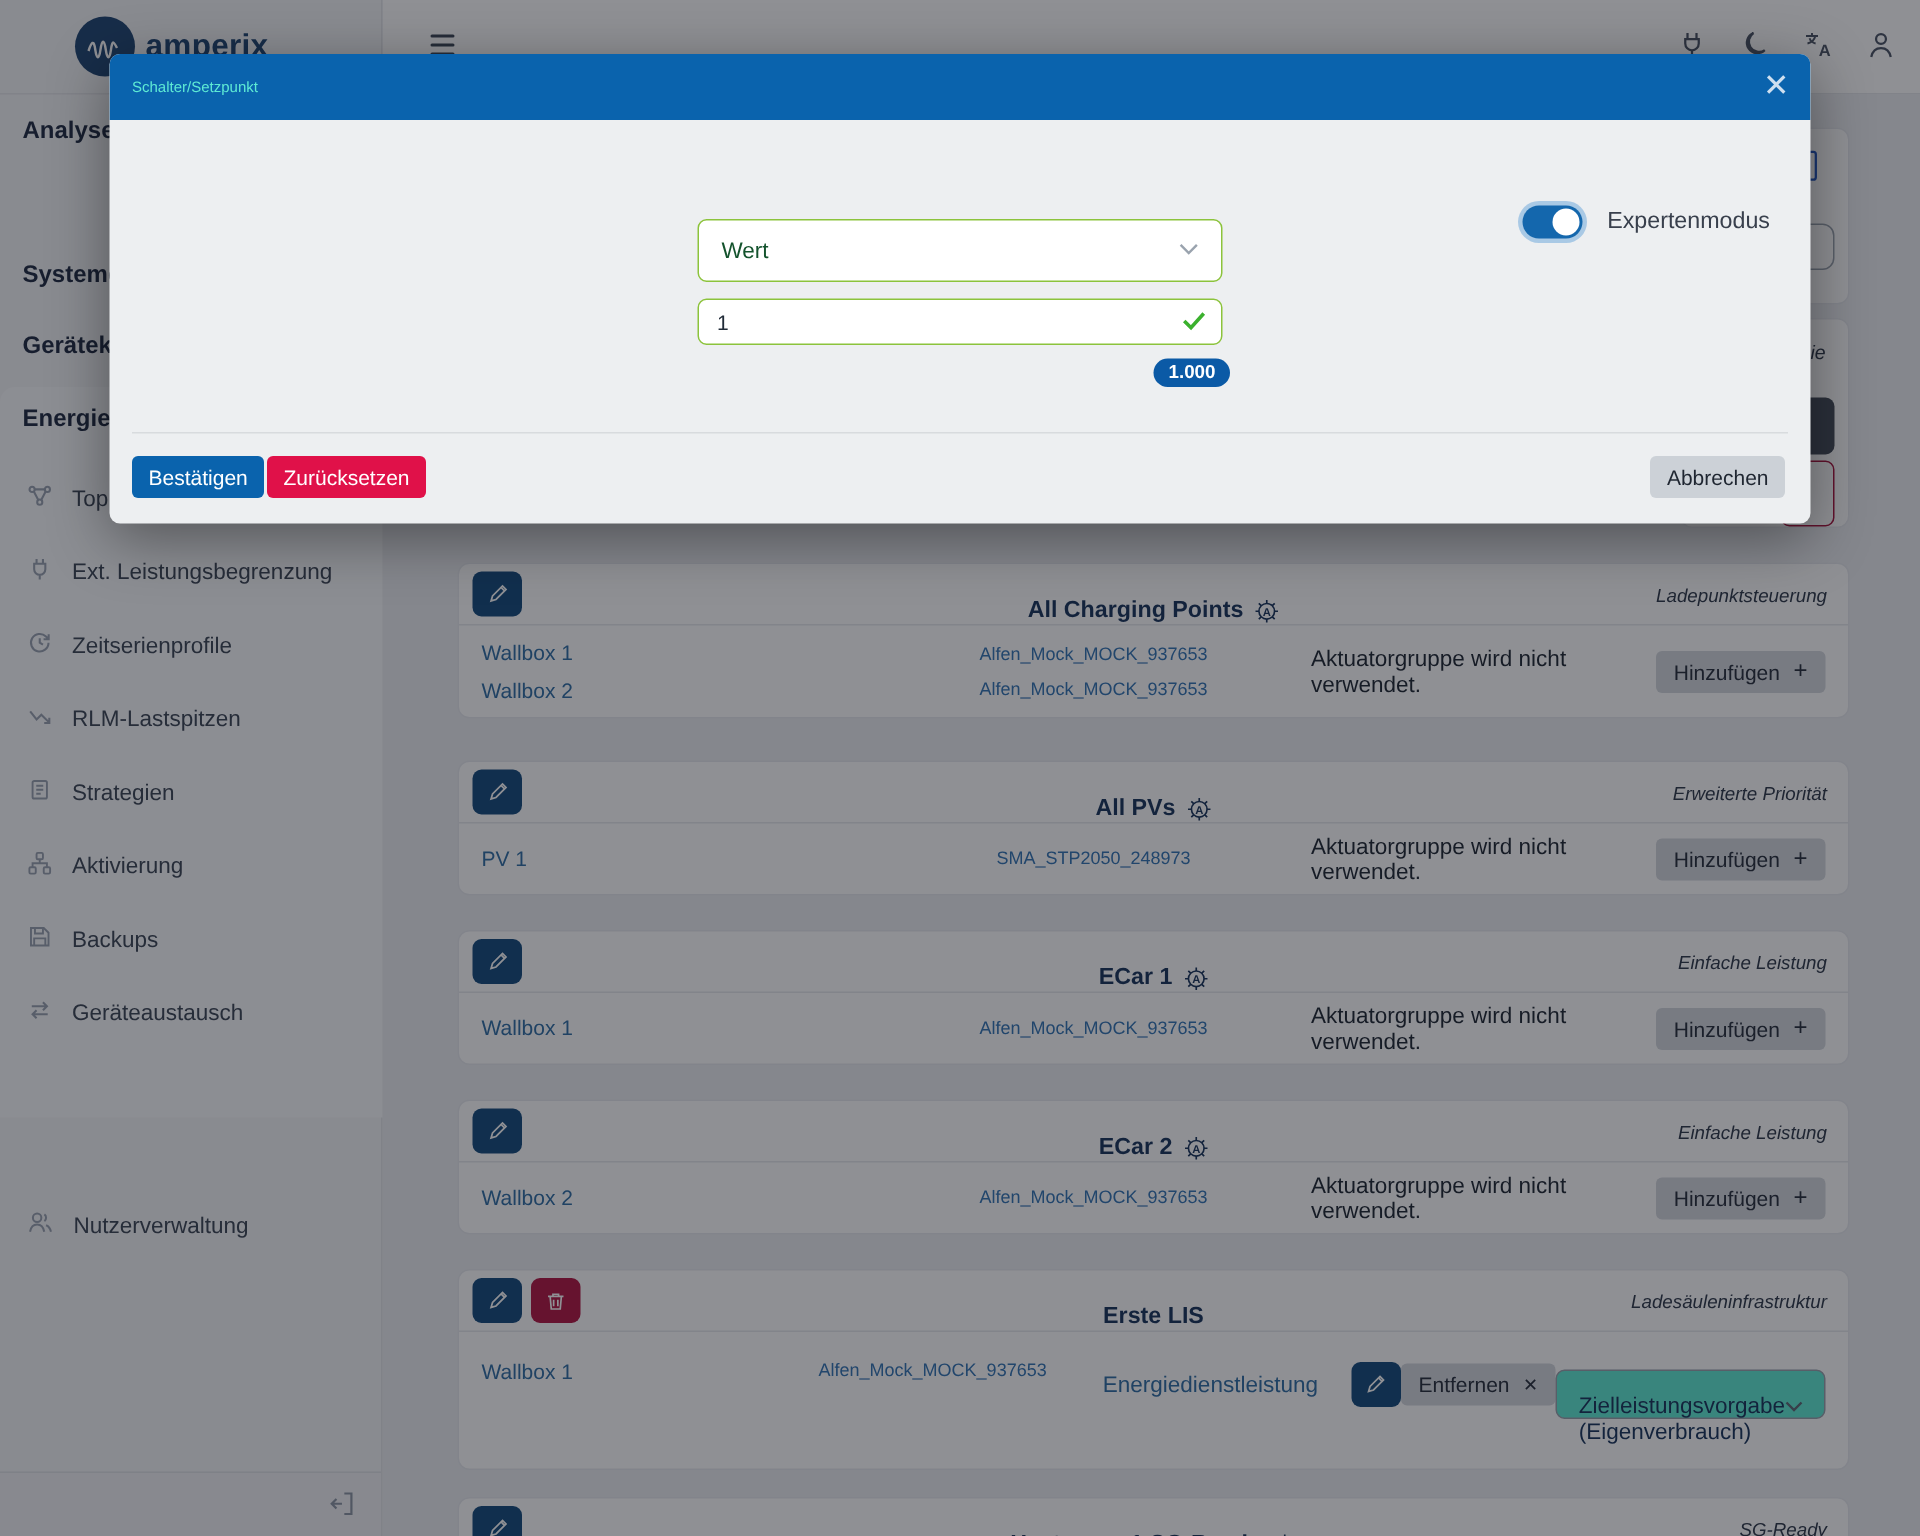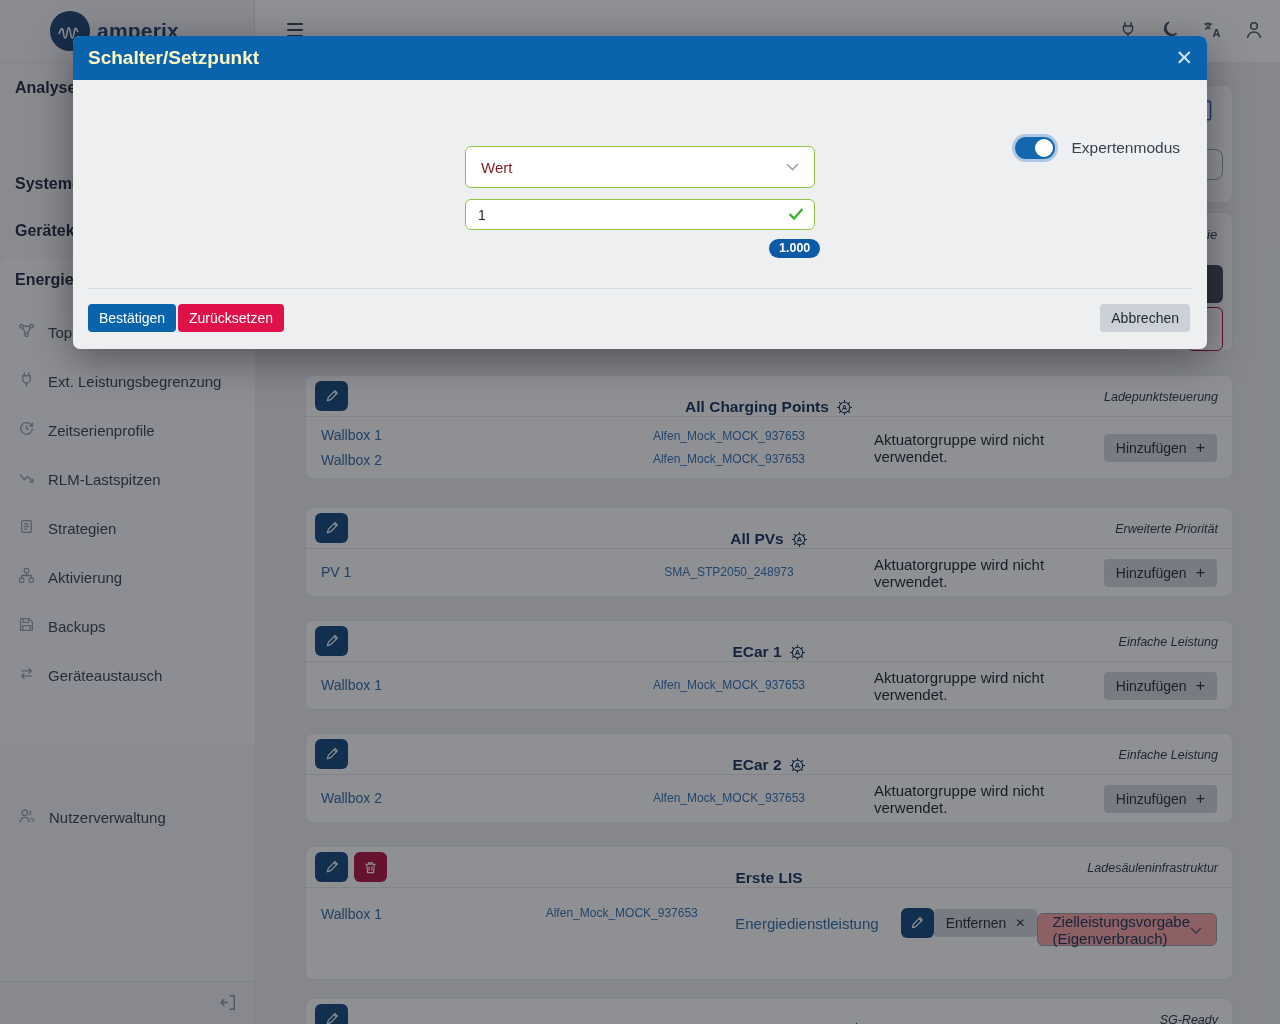--- a/index.html
+++ b/index.html
@@ -61,45 +61,45 @@
   .btn .plus{font-size:16px;font-weight:400;line-height:14px}
   .btn .x{font-size:12px;line-height:12px}
   
   #card4 .card-body{align-items:flex-start;padding-top:12px}
   #card4 .dev-col,#card4 .id-col{justify-content:flex-start;padding-top:2px}
   .lis-right{flex:1;padding-left:25px;display:flex;flex-direction:row}
   .lis-row1{display:flex;align-items:center}
   .svc-link{font-size:15px;color:#2e6da4;cursor:pointer}
   .lis-row1 .icon-btn{margin-left:22px}
   .lis-row1 .btn.gray{margin-left:auto}
-  .lis-select{margin-top:13px;height:33px;border:1px solid #97a0ac;border-radius:6px;background:#fca5a5;display:flex;align-items:center;justify-content:space-between;padding:0 14px;cursor:pointer}
+  .lis-select{margin-top:13px;height:33px;border:1px solid #97a0ac;border-radius:6px;background:#5eead4;display:flex;align-items:flex-start;justify-content:space-between;padding:15px 14px;cursor:pointer}
   .lis-select .val{font-size:15px;color:#16325a}
 
   
   .bgcard{position:absolute;background:#fff;border:1px solid #e7e9ee;border-radius:8px}
   #bgcard1{left:1120px;top:85px;width:113px;height:118px}
   #bgcard1 .blueicon{position:absolute;left:72px;top:13px}
   #bgcard1 .ghost-input{position:absolute;left:28px;top:63px;right:9px;height:31px;border:1px solid #9aa3af;border-radius:8px}
   #bgcard2{left:1120px;top:212px;width:113px;height:140px}
   #bgcard2 .frag{position:absolute;left:86px;top:14px;font-size:13px;font-style:italic;color:#2d3748}
   #bgcard2 .darkbtn{position:absolute;left:58px;top:52px;width:44px;height:38px;background:#424a57;border-radius:6px;color:#fff;display:flex;align-items:center;justify-content:center;font-size:13px}
   #bgcard2 .redbtn{position:absolute;left:66px;top:94px;width:36px;height:44px;border:1.5px solid #a9123d;border-radius:6px;background:transparent}
 
   
   #backdrop{position:absolute;inset:0;background:rgba(16,20,28,.47)}
   #modal{position:absolute;left:73px;top:36px;width:1134px;height:313px;background:#edeff1;border-radius:7px;box-shadow:0 10px 40px rgba(0,0,0,.4);overflow:hidden}
   #modalHead{height:44px;background:#0a63ad;display:flex;align-items:center;padding-left:15px}
-  #modalTitle{color:#fef9c3;font-weight:700;font-size:19px}
+  #modalTitle{color:#5eead4;font-weight:400;font-size:10px}
   #modalClose{position:absolute;right:14px;top:9px;color:#cfe0f0;font-size:21px;cursor:pointer;line-height:26px}
   #expertRow{position:absolute;top:101px;right:27px;display:flex;align-items:center;gap:16px}
   #expertLabel{font-size:15.5px;color:#39404d}
   .switch{position:relative;width:40px;height:22px;border-radius:12px;background:#1467ad;box-shadow:0 0 0 3px #a9c9e5;cursor:pointer}
   .switch .knob{position:absolute;right:2px;top:2px;width:18px;height:18px;border-radius:50%;background:#fff}
   #wertSelect{position:absolute;left:392px;top:110px;width:350px;height:42px;background:#fff;border:1.5px solid #8cc33c;border-radius:6px;display:flex;align-items:center;justify-content:space-between;padding:0 15px;cursor:pointer}
-  #wertSelect .val{font-size:15px;color:#7f1d1d}
+  #wertSelect .val{font-size:15px;color:#14532d}
   #valInput{position:absolute;left:392px;top:163px;width:350px;height:31px;background:#fff;border:1.5px solid #8cc33c;border-radius:6px;display:flex;align-items:center;padding:0 12px}
   #valInput .val{font-size:14px;color:#212b38}
   #valInput svg{position:absolute;right:10px;top:7px}
   #badge{position:absolute;top:203px;left:696px;height:19px;line-height:19px;padding:0 10px;background:#0b5aa6;color:#fff;font-size:12.5px;font-weight:700;border-radius:10px}
   #mDivider{position:absolute;left:15px;right:15px;top:252px;height:1px;background:#d8dbde}
   .mbtn{position:absolute;top:268px;border:none;border-radius:4px;font-size:14px;padding:6px 11px;cursor:pointer;font-family:inherit}
   #btnConfirm{left:15px;background:#0a63ad;color:#fff}
   #btnReset{left:105px;background:#e01149;color:#fff}
   #btnCancel{right:17px;background:#ccd1d7;color:#1f2631}
 </style>

